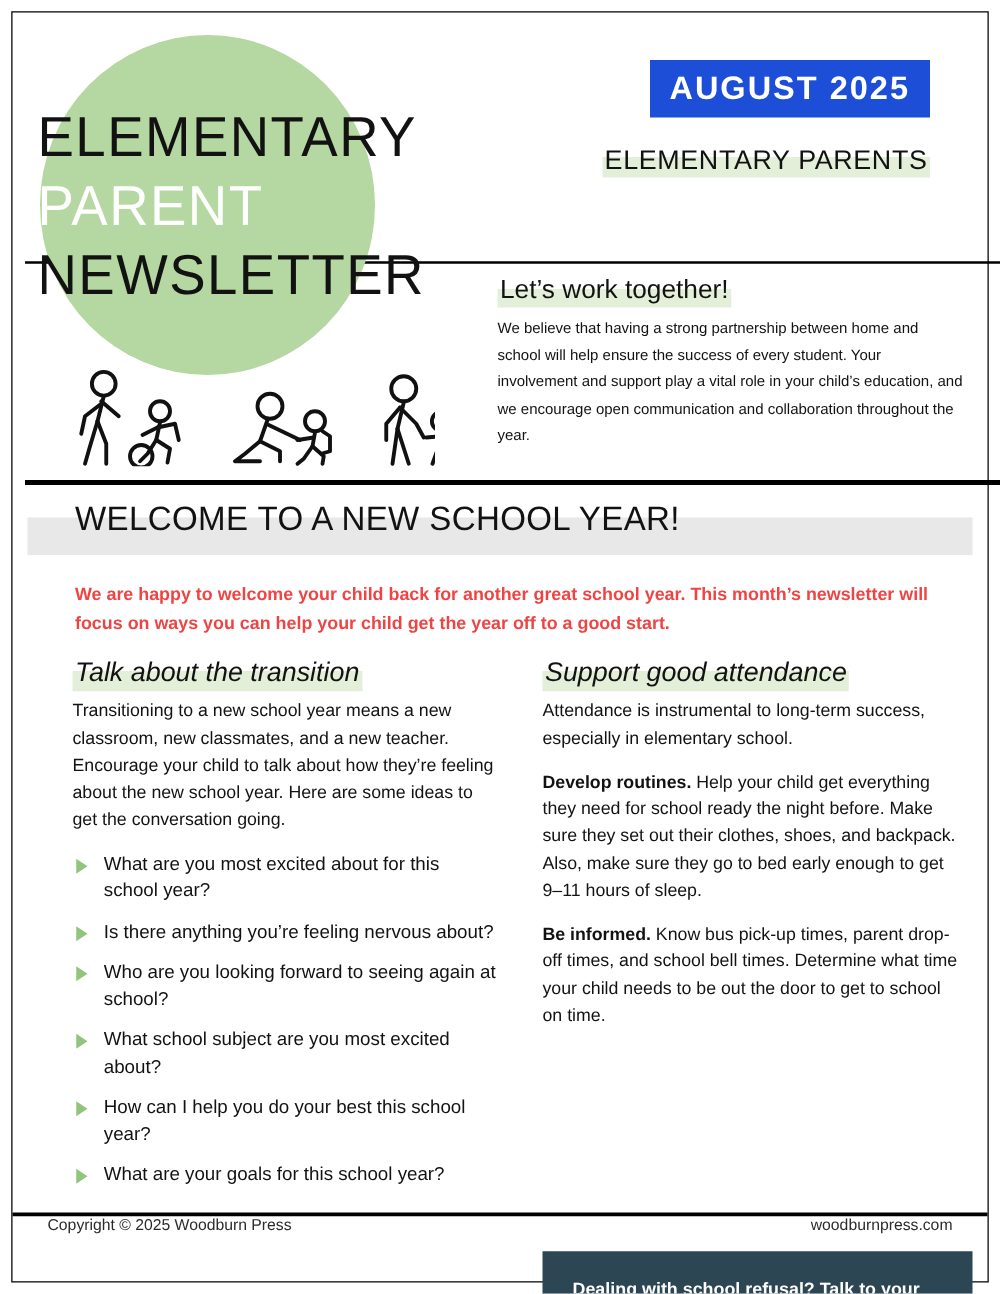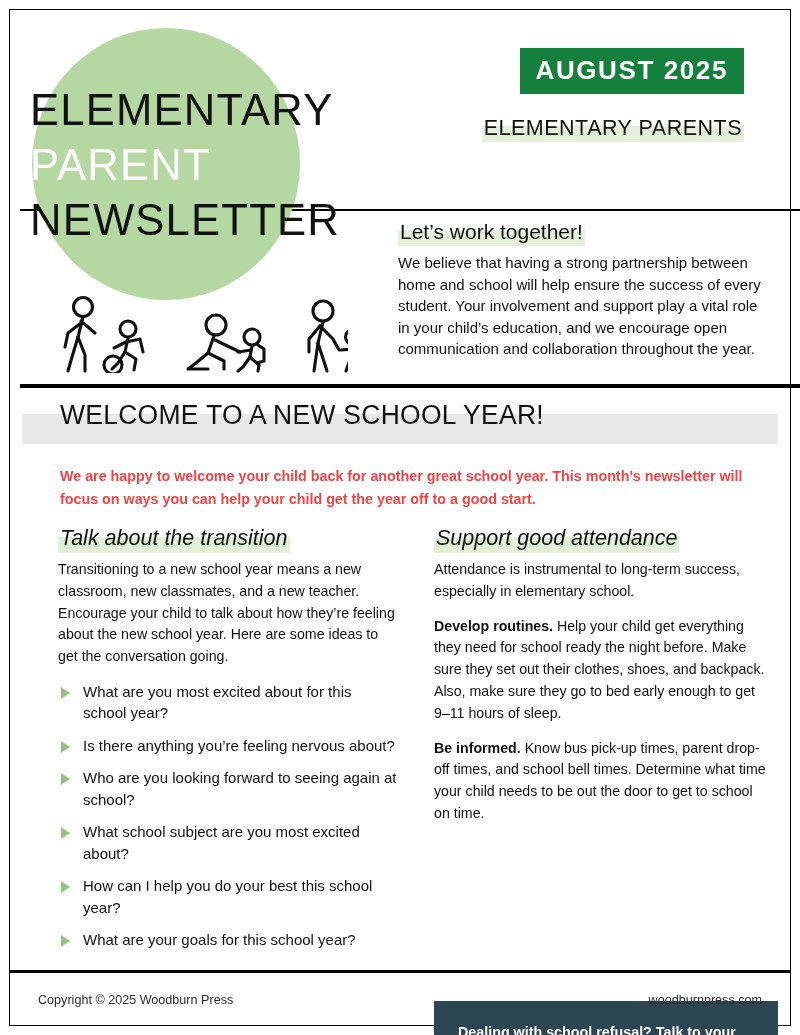--- a/index.html
+++ b/index.html
@@ -56,21 +56,21 @@
     width: 780px; height: 2px; background: #000000; z-index: 0;
   }
   
   .hr-thick {
     position: absolute; left: 10px; top: 374px;
     width: 780px; height: 4px; background: #000000; z-index: 4;
   }
 
   .date-badge {
     position: absolute; right: 46px; top: 38px;
-    background: #15803d;
+    background: #1d4ed8;
     padding: 7px 16px 9px 16px;
     z-index: 3;
   }
   .date-badge span {
     display: block;
     color: #ffffff;
     font-size: 26px;
     line-height: 30px;
     letter-spacing: 1.6px;
     font-weight: 700;
@@ -100,21 +100,21 @@
     display: inline-block;
     font-size: 21px;
     line-height: 28px;
     font-weight: 400;
     color: #121212;
     background: linear-gradient(to top, #e3efd9 0, #e3efd9 15px, transparent 15px);
     padding: 0 2px;
     margin-bottom: 6px;
   }
   .lets p {
-    font-size: 15px;
+    font-size: 12px;
     line-height: 21.5px;
     color: #121212;
   }
 
   
   .people { position: absolute; left: 38px; top: 285px; z-index: 3; }
 
   
   .main { position: absolute; left: 10px; top: 378px; width: 780px; }
 
@@ -200,21 +200,21 @@
   }
 
   
   .hr-foot {
     position: absolute; left: 10px; top: 970px;
     width: 780px; height: 3px; background: #000000;
   }
   .footer {
     position: absolute; left: 10px; top: 973px;
     width: 780px; height: 53px;
-    display: flex; align-items: center;
+    display: flex; 
     justify-content: space-between;
     padding: 0 28px;
   }
   .footer span {
     font-size: 12.6px;
     color: #2b2b2b;
   }
 </style>
 </head>
 <body>

